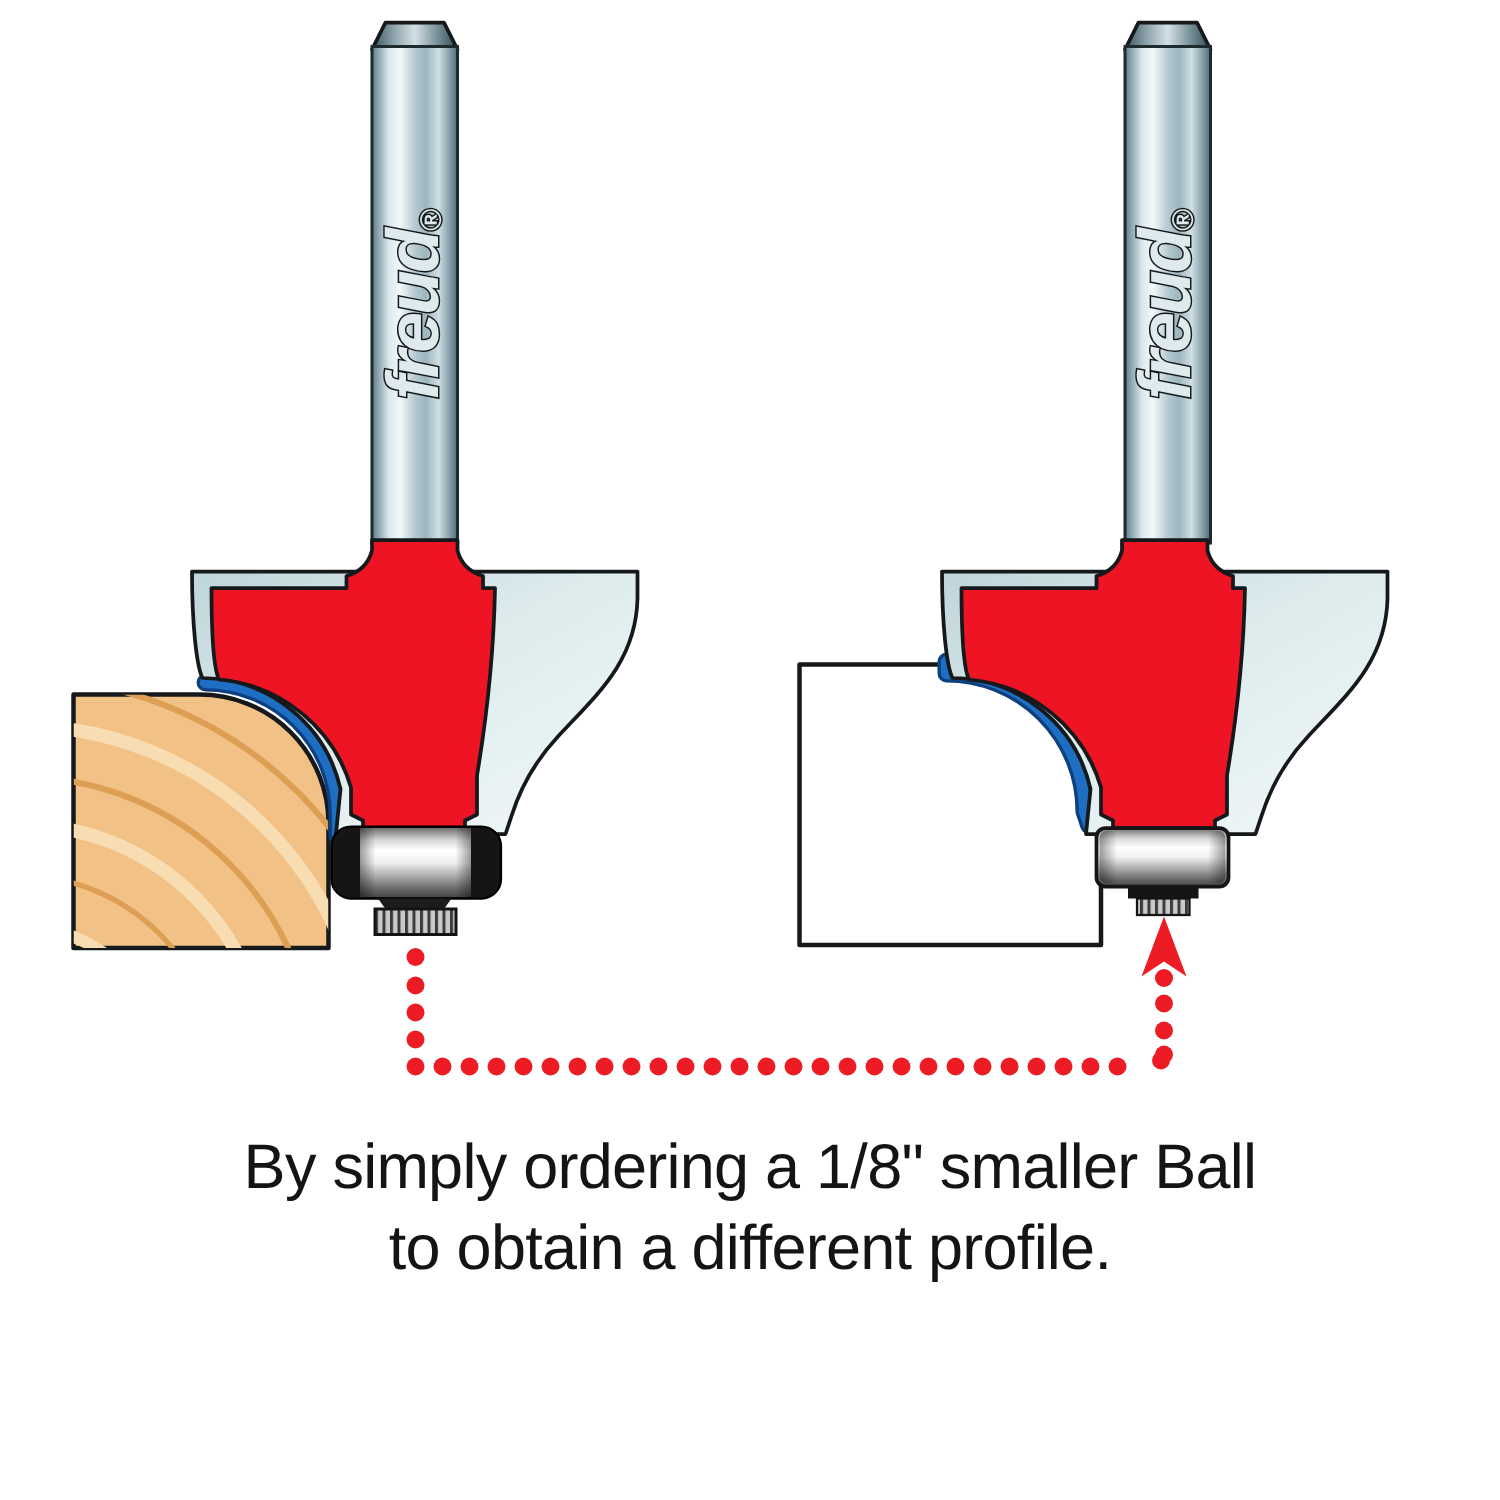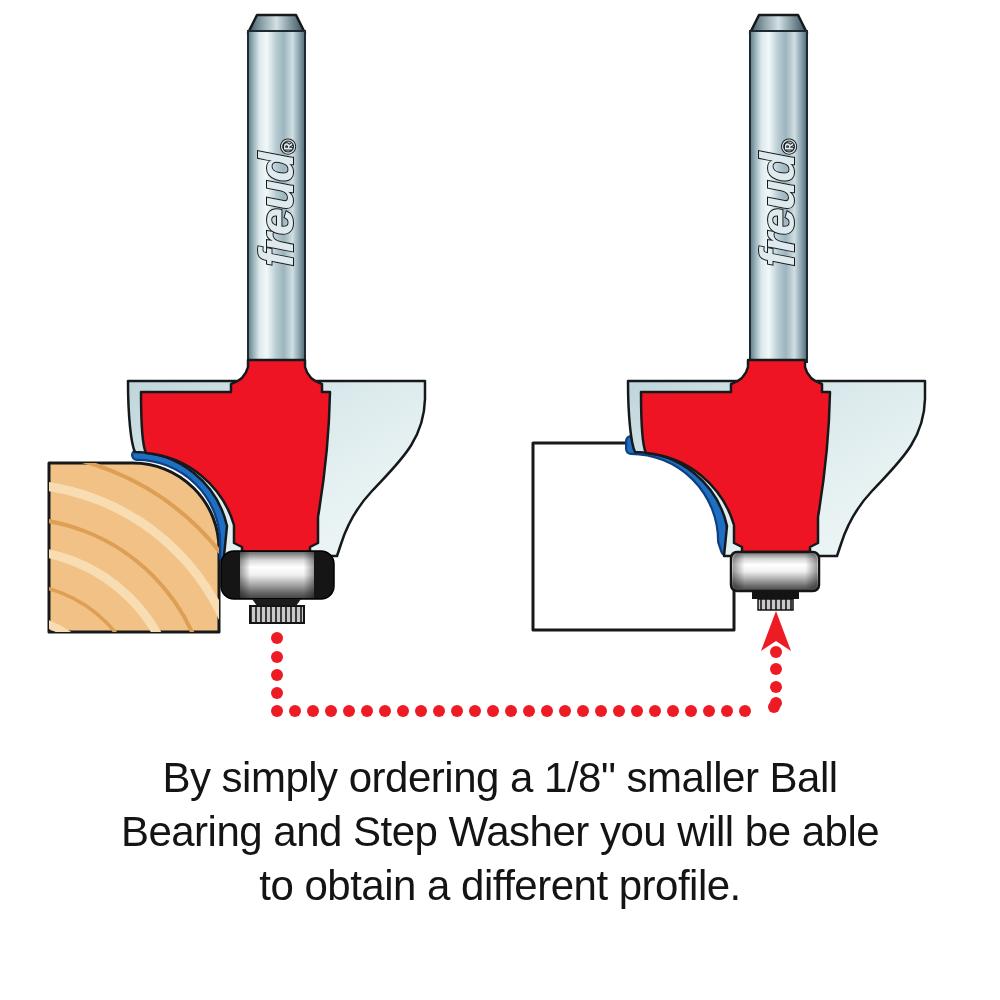--- a/index.html
+++ b/index.html
@@ -167,16 +167,15 @@
         <circle cx="774" cy="707" r="6" style="fill:var(--arrow_red)"></circle>
         <circle cx="776" cy="703" r="6" style="fill:var(--arrow_red)"></circle>
         <circle cx="776" cy="687" r="6" style="fill:var(--arrow_red)"></circle>
         <circle cx="776" cy="669" r="6" style="fill:var(--arrow_red)"></circle>
         <circle cx="776" cy="652" r="6" style="fill:var(--arrow_red)"></circle>
       </g>
 </svg>
 
 <div class="caption">
   <div>By simply ordering a 1/8" smaller Ball</div>
-  <div>Bearing and Step Washer you will be able</div>
   <div>to obtain a different profile.</div>
 </div>
 </div>
 
 </body></html>

